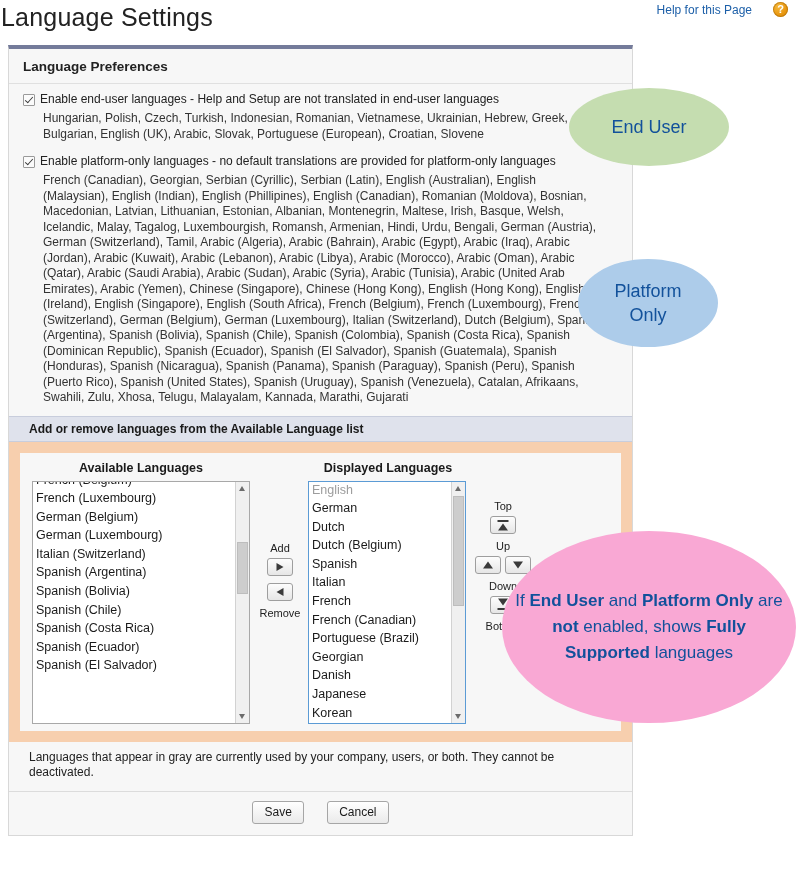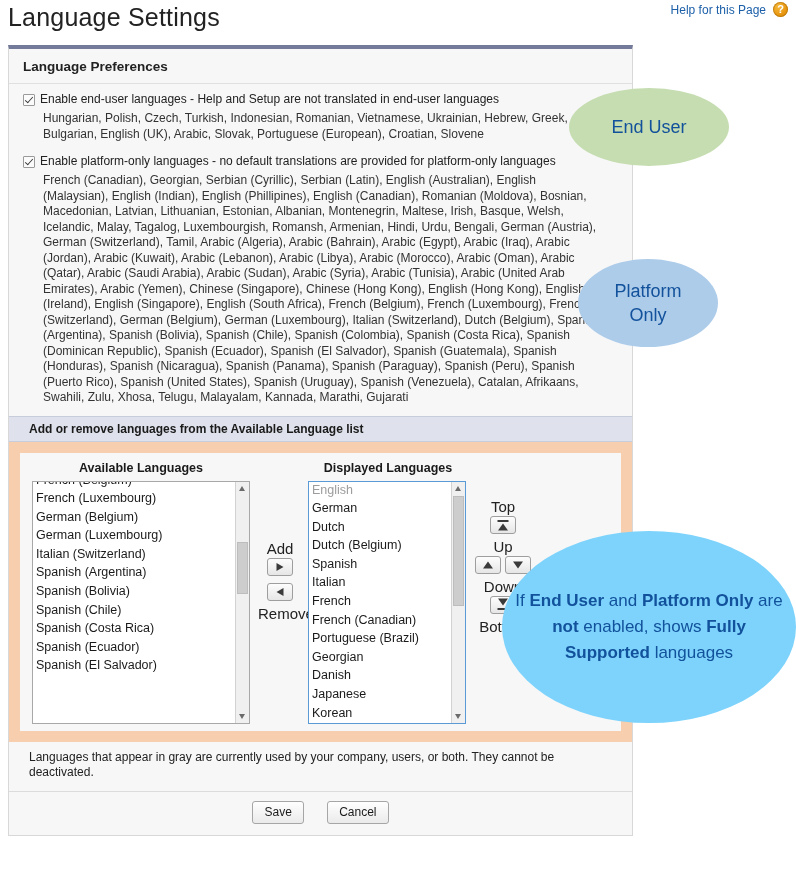--- a/index.html
+++ b/index.html
@@ -11,33 +11,33 @@
     position: relative;
     font-family: "Liberation Sans", sans-serif;
     font-size: 12px;
     color: #222222;
     overflow: hidden;
   }
 
   
   #page-title {
     position: absolute;
-    left: 8px; top: 0px;
+    left: 1px; top: 0px;
     font-size: 25px;
     font-weight: normal;
     color: #222222;
     letter-spacing: 0.2px;
     line-height: 34px;
   }
   #help-link-wrap {
     position: absolute;
     right: 8px; top: 2px;
     display: flex;
     align-items: center;
-    gap: 7px;
+    gap: 21px;
   }
   #help-link {
     color: #1c5FA8;
     font-size: 12px;
     text-decoration: none;
   }
   .help-badge {
     display: inline-block;
     width: 15px; height: 15px;
     border-radius: 50%;
@@ -224,21 +224,21 @@
     width: 44px;
     text-align: center;
   }
   #movecol {
     position: absolute;
     left: 455px; top: 46px;
     width: 56px;
     text-align: center;
   }
   .mini-label {
-    font-size: 15px;
+    font-size: 11px;
     color: #222222;
     line-height: 15px;
   }
   .arrow-btn {
     display: inline-block;
     width: 26px; height: 18px;
     border: 1px solid #9e9e9e;
     border-radius: 3px;
     background: linear-gradient(#fdfdfd, #e6e6e6);
     position: relative;
@@ -315,21 +315,21 @@
   #bubble-platform {
     left: 578px; top: 259px;
     width: 140px; height: 88px;
     background: #adccea;
     font-size: 18px;
     line-height: 24px;
   }
   #bubble-fully {
     left: 502px; top: 531px;
     width: 294px; height: 192px;
-    background: #7dd3fc;
+    background: #f9a8d4;
     font-size: 17px;
     line-height: 26px;
     padding: 0 12px;
     box-sizing: border-box;
   }
   #bubble-fully b { font-weight: bold; }
 </style>
 </head>
 <body>
 

